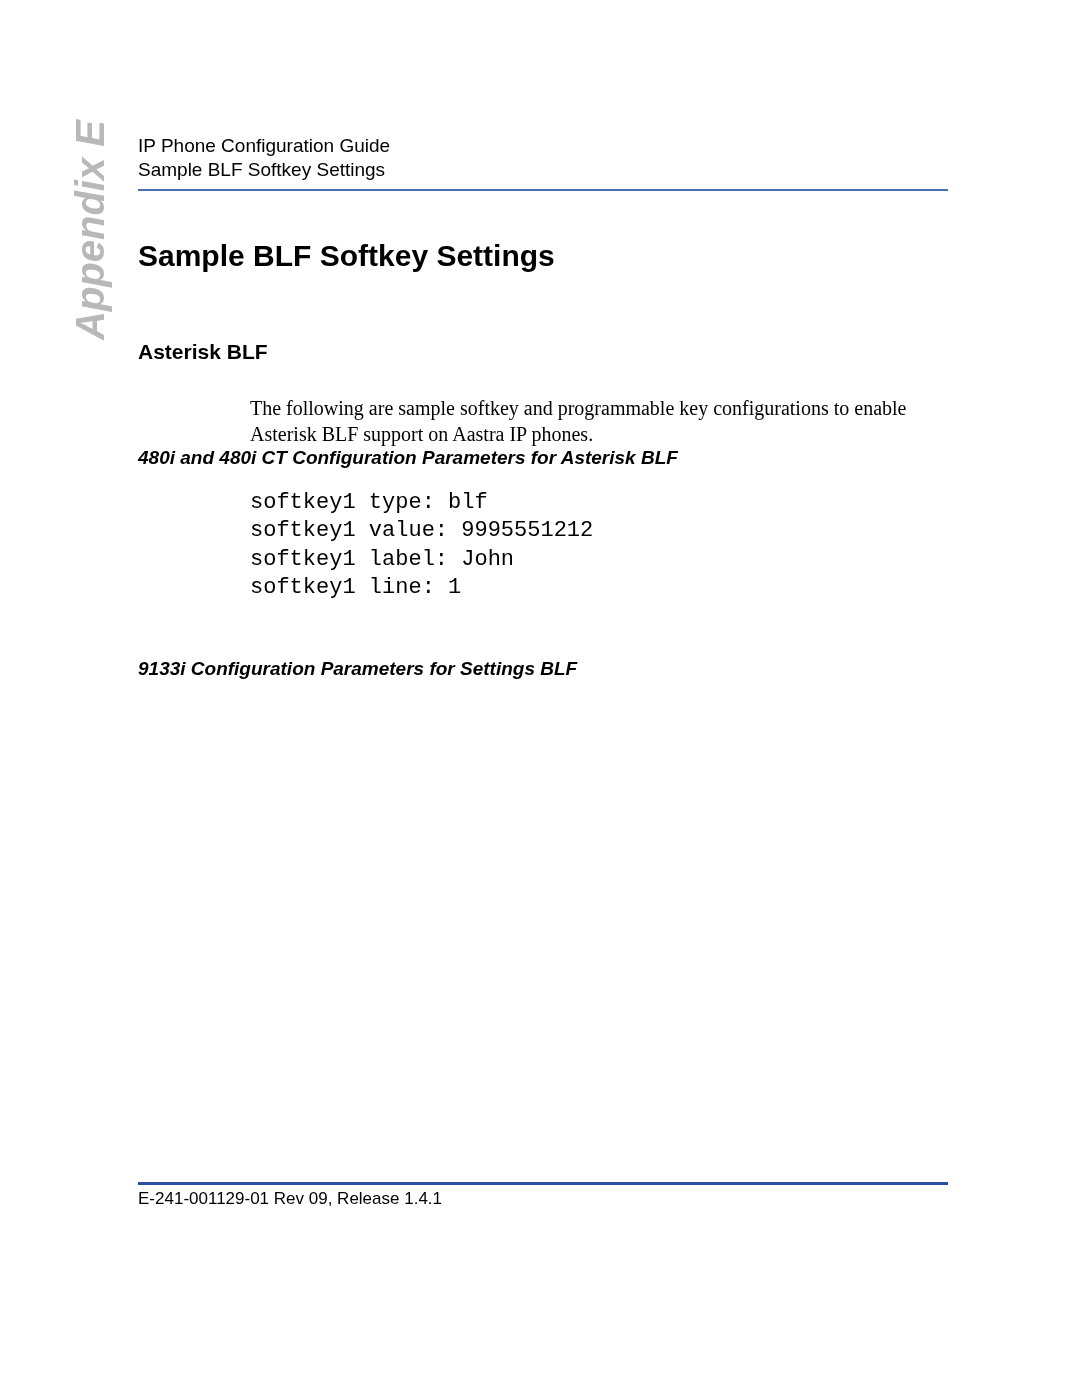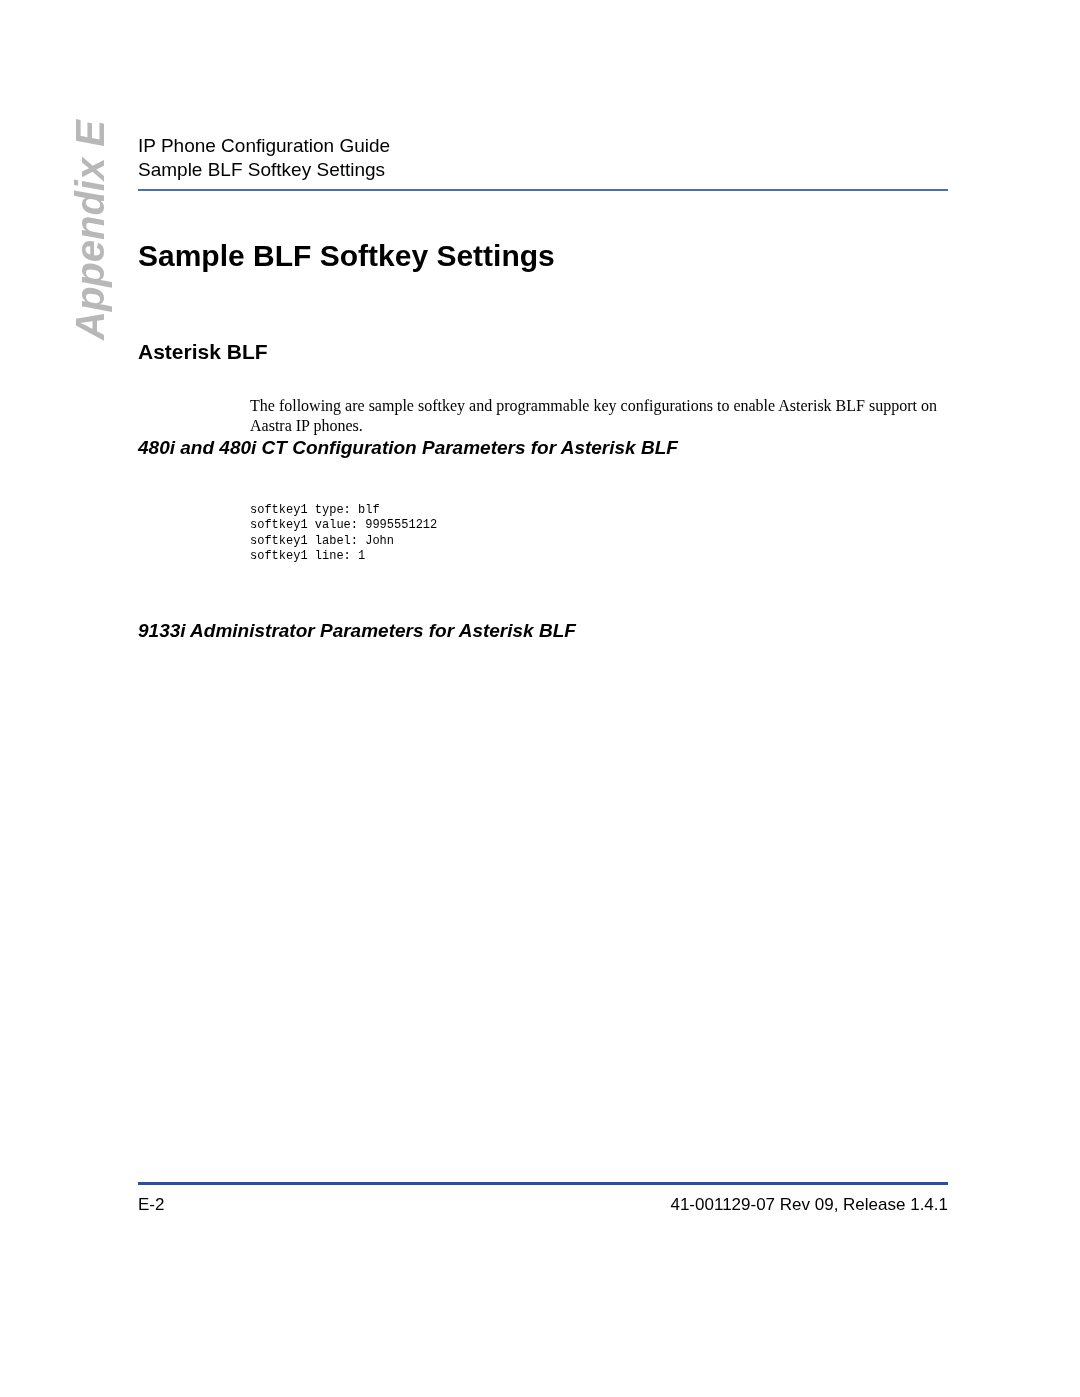--- a/index.html
+++ b/index.html
@@ -39,35 +39,35 @@
       font-size: 30px;
       font-weight: bold;
       margin-top: 48px;
     }
     .section-heading {
       font-size: 21px;
       font-weight: bold;
       margin-top: 67px;
     }
     .body-text {
-      font-size: 16px;
+      font-size: 20px;
       font-family: "Times New Roman", Times, serif;
       margin-top: 32px;
       margin-left: 112px;
       line-height: 1.28;
     }
     .subsection-heading {
       font-size: 19px;
       font-weight: bold;
       font-style: italic;
     }
     .code-block {
       font-family: "Courier New", Courier, monospace;
-      font-size: 12px;
-      margin-top: 44px;
+      font-size: 22px;
+      margin-top: 20px;
       margin-left: 112px;
       line-height: 1.28;
       white-space: pre;
     }
     .subsection-heading-2 {
       font-size: 19px;
       font-weight: bold;
       font-style: italic;
       margin-top: 56px;
     }
@@ -98,22 +98,21 @@
       left: 138px;
       top: 1182px;
       width: 810px;
     }
     .footer-rule {
       border: none;
       border-top: 3px solid #2a4fa0;
     }
     .footer-line {
       display: flex;
-      justify-content: space-between;
-      margin-top: 10px;
+      margin-top: 4px;
       font-size: 17px;
     }
   </style>
 </head>
 <body>
 
 <div class="appendix-label">Appendix E</div>
 
 <div class="page-content">
   <div class="header-line1">IP Phone Configuration Guide</div>
@@ -124,22 +123,22 @@
 
   <h2 class="section-heading">Asterisk BLF</h2>
   <p class="body-text">The following are sample softkey and programmable key configurations to enable Asterisk BLF support on Aastra IP phones.</p>
 
   <h3 class="subsection-heading">480i and 480i CT Configuration Parameters for Asterisk BLF</h3>
   <pre class="code-block">softkey1 type: blf
 softkey1 value: 9995551212
 softkey1 label: John
 softkey1 line: 1</pre>
 
-  <h3 class="subsection-heading-2">9133i Administrator Parameters for Asterisk BLF</h3>
+  <h3 class="subsection-heading-2">9133i Configuration Parameters for Settings BLF</h3>
 </div>
 
 <div class="footer-area">
   <hr class="footer-rule">
   <div class="footer-line">
     <span>E-2</span>
-    <span>41-001129-07 Rev 09, Release 1.4.1</span>
+    <span>41-001129-01 Rev 09, Release 1.4.1</span>
   </div>
 </div>
 
 </body></html>

